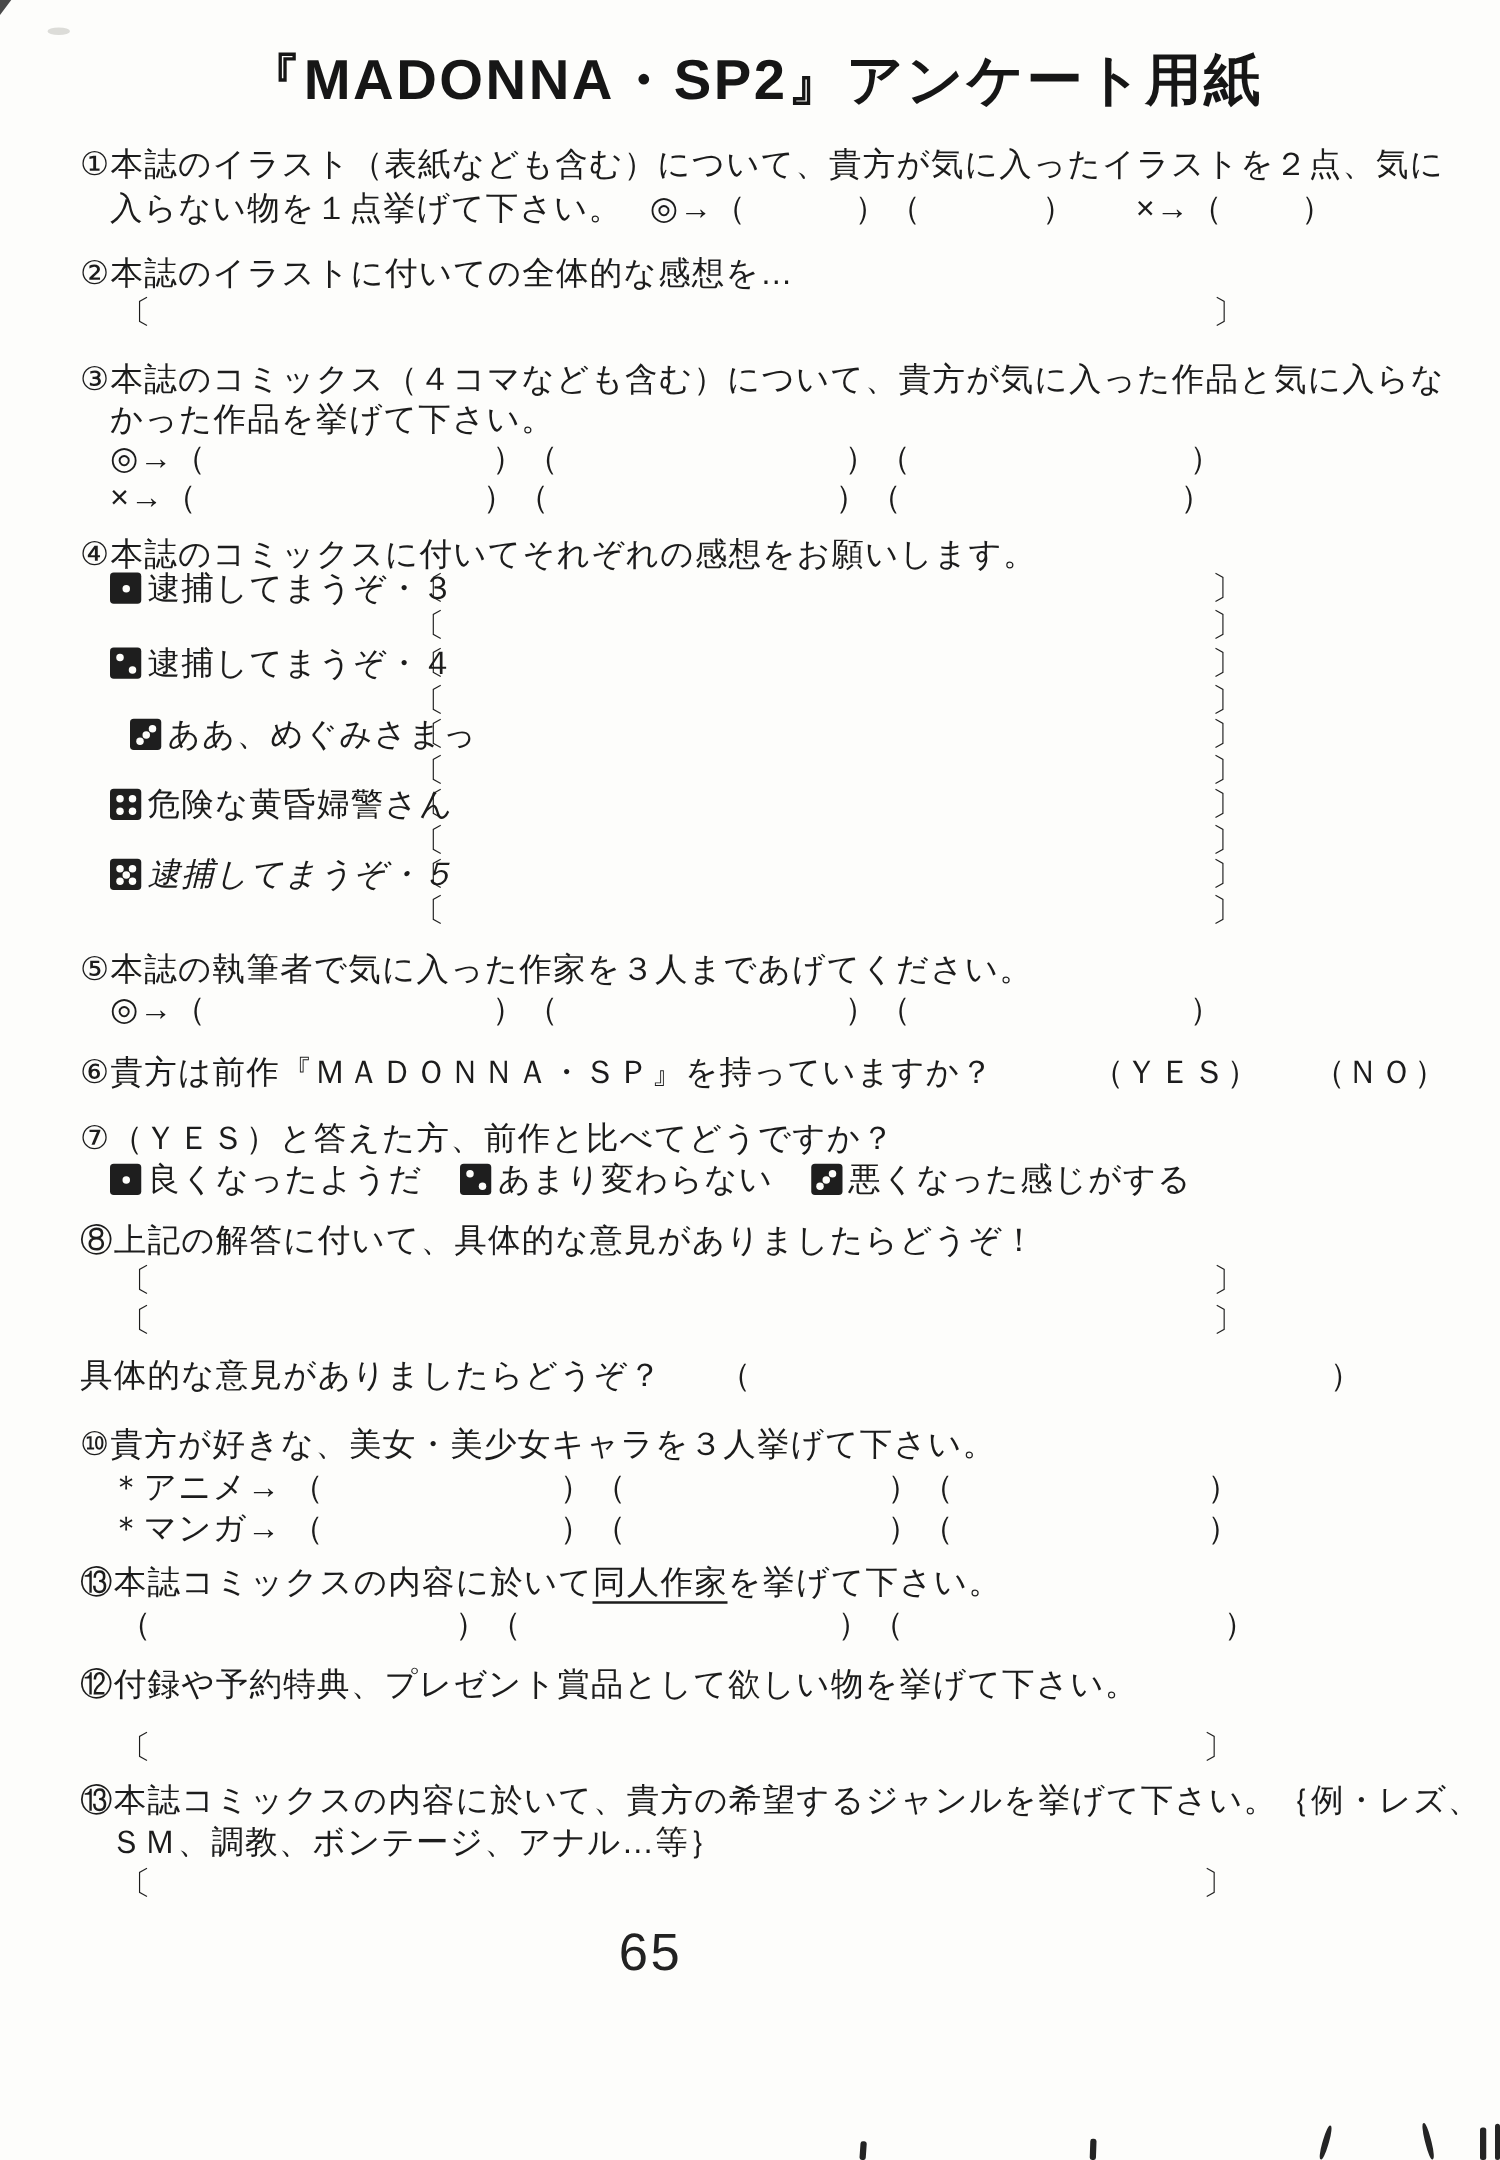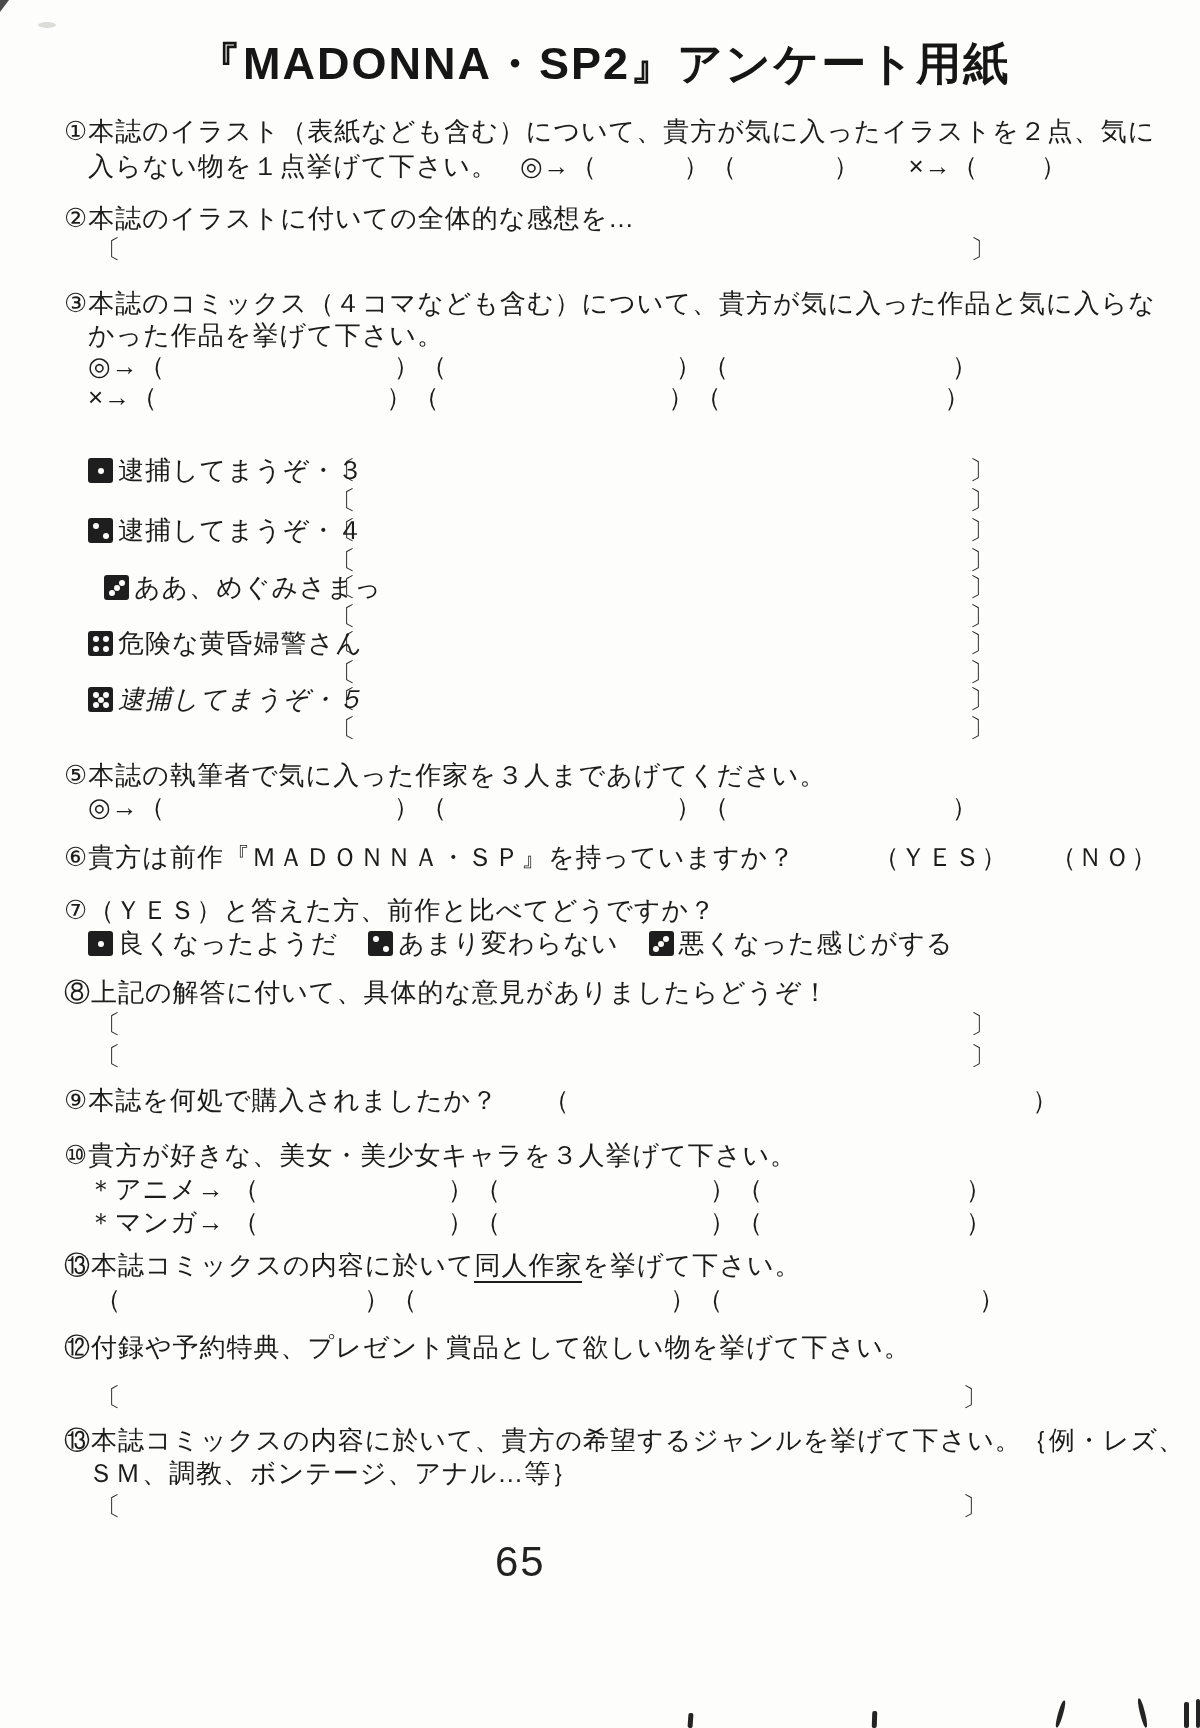--- a/index.html
+++ b/index.html
@@ -98,20 +98,21 @@
 
   <div class="row" style="left:64px; top:288px;">③本誌のコミックス（４コマなども含む）について、貴方が気に入った作品と気に入らな</div>
   <div class="row" style="left:88px; top:320px;">かった作品を挙げて下さい。</div>
   <div class="row" style="left:88px; top:351px;">
     <span class="sym">◎→</span><span class="sym">（</span><span class="gap" style="width:228px"></span><span class="sym">）</span><span class="sym">（</span><span class="gap" style="width:228px"></span><span class="sym">）</span><span class="sym">（</span><span class="gap" style="width:222px"></span><span class="sym">）</span>
   </div>
   <div class="row" style="left:88px; top:382px;">
     <span class="sym">×→</span><span class="sym">（</span><span class="gap" style="width:228px"></span><span class="sym">）</span><span class="sym">（</span><span class="gap" style="width:228px"></span><span class="sym">）</span><span class="sym">（</span><span class="gap" style="width:222px"></span><span class="sym">）</span>
   </div>
 
+  <div class="row" style="left:64px; top:428px;">④本誌のコミックスに付いてそれぞれの感想をお願いします。</div>
 
   <div class="row" style="left:88px; top:455px;">
     <span class="die"><i class="pip" style="left: 50%; top: 50%;"></i></span><span>逮捕してまうぞ・３</span>
   </div>
   <div class="row" style="left:330px; top:455px;"><span class="sym">〔</span><span class="gap" style="width:612px"></span><span class="sym">〕</span></div>
   <div class="row" style="left:330px; top:485px;"><span class="sym">〔</span><span class="gap" style="width:612px"></span><span class="sym">〕</span></div>
 
   <div class="row" style="left:88px; top:515px;">
     <span class="die"><i class="pip" style="left: 30%; top: 30%;"></i><i class="pip" style="left: 70%; top: 70%;"></i></span><span>逮捕してまうぞ・４</span>
   </div>
@@ -148,21 +149,21 @@
   </div>
   <div class="row" style="left:88px; top:928px;">
     <span class="die"><i class="pip" style="left: 50%; top: 50%;"></i></span><span>良くなったようだ</span><span class="gap" style="width:30px"></span><span class="die"><i class="pip" style="left: 30%; top: 30%;"></i><i class="pip" style="left: 70%; top: 70%;"></i></span><span>あまり変わらない</span><span class="gap" style="width:30px"></span><span class="die"><i class="pip" style="left: 70%; top: 30%;"></i><i class="pip" style="left: 50%; top: 50%;"></i><i class="pip" style="left: 30%; top: 70%;"></i></span><span>悪くなった感じがする</span>
   </div>
 
   <div class="row" style="left:64px; top:977px;font-family:Liberation Serif, serif;">⑧上記の解答に付いて、具体的な意見がありましたらどうぞ！</div>
   <div class="row" style="left:95px; top:1009px;"><span class="sym">〔</span><span class="gap" style="width:848px"></span><span class="sym">〕</span></div>
   <div class="row" style="left:95px; top:1041px;"><span class="sym">〔</span><span class="gap" style="width:848px"></span><span class="sym">〕</span></div>
 
   <div class="row" style="left:64px; top:1085px;">
-    <span>⑨本誌を何処で購入されましたか？</span><span class="gap" style="width:45px"></span><span class="sym">（</span><span class="gap" style="width:462px"></span><span class="sym">）</span>
+    <span>具体的な意見がありましたらどうぞ？</span><span class="gap" style="width:45px"></span><span class="sym">（</span><span class="gap" style="width:462px"></span><span class="sym">）</span>
   </div>
 
   <div class="row" style="left:64px; top:1140px;">⑩貴方が好きな、美女・美少女キャラを３人挙げて下さい。</div>
   <div class="row" style="left:88px; top:1207px;">
     <span>＊マンガ→</span><span class="gap" style="width:8px"></span><span class="sym">（</span><span class="gap" style="width:188px"></span><span class="sym">）</span><span class="sym">（</span><span class="gap" style="width:208px"></span><span class="sym">）</span><span class="sym">（</span><span class="gap" style="width:202px"></span><span class="sym">）</span>
   </div>
   <div class="row" style="left:88px; top:1174px;">
     <span>＊アニメ→</span><span class="gap" style="width:8px"></span><span class="sym">（</span><span class="gap" style="width:188px"></span><span class="sym">）</span><span class="sym">（</span><span class="gap" style="width:208px"></span><span class="sym">）</span><span class="sym">（</span><span class="gap" style="width:202px"></span><span class="sym">）</span>
   </div>
 

